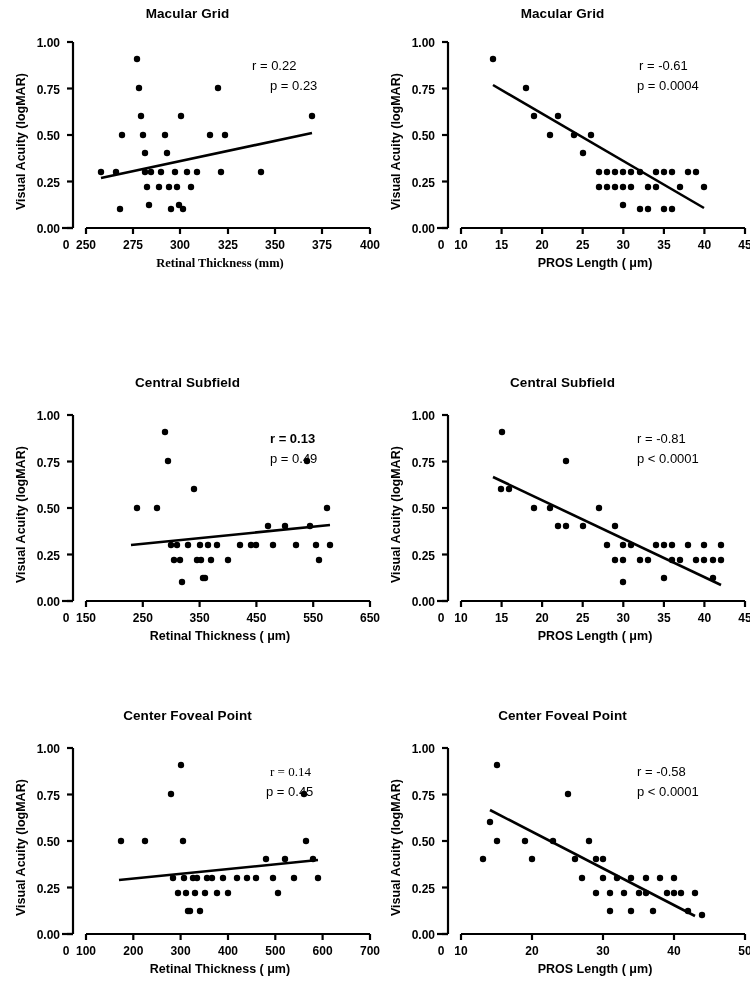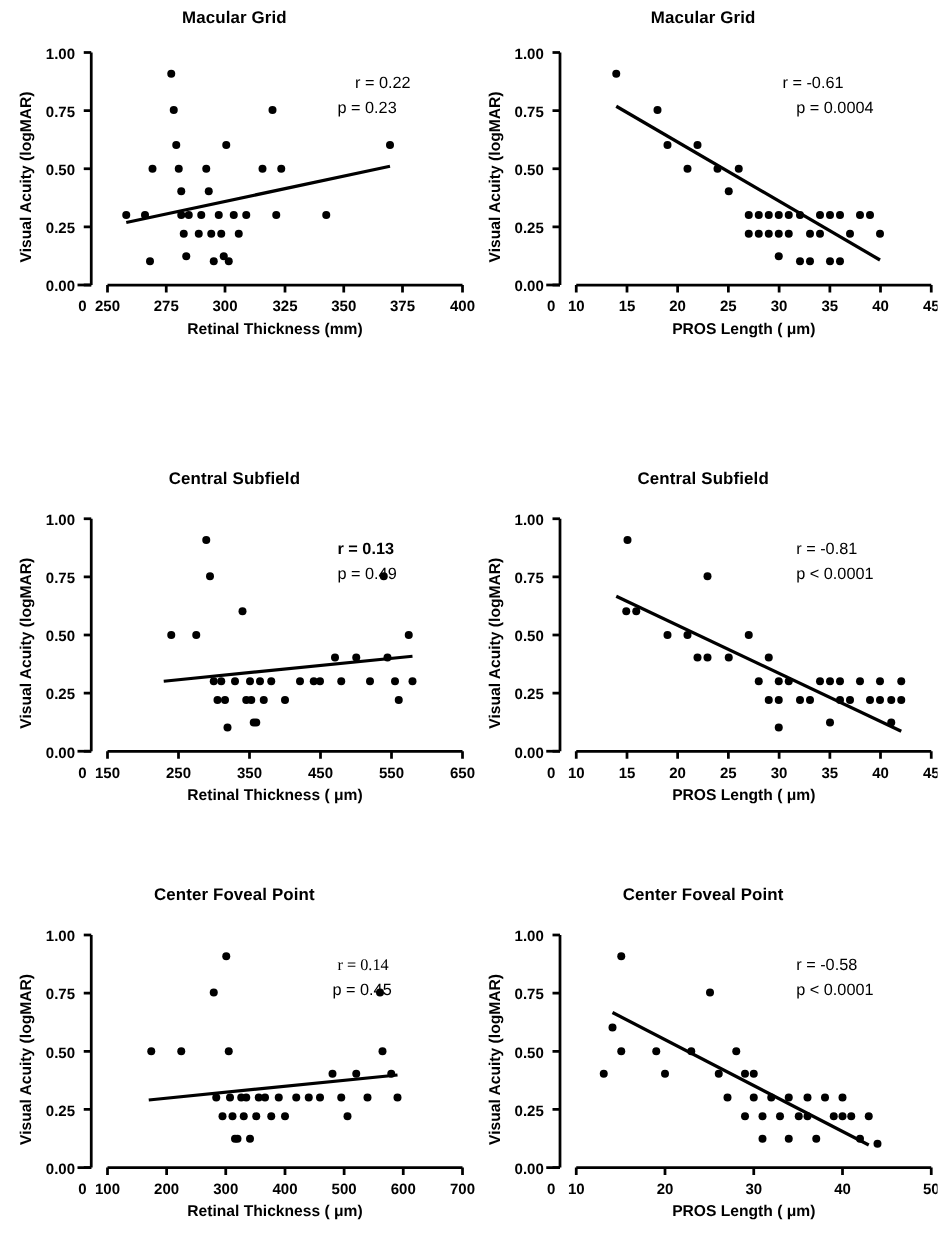--- a/index.html
+++ b/index.html
@@ -91,22 +91,22 @@
               <circle cx="210" cy="135" r="3.2"></circle>
             <circle cx="218" cy="88" r="3.2"></circle>
               <circle cx="221" cy="172" r="3.2"></circle>
             <circle cx="225" cy="135" r="3.2"></circle>
               <circle cx="261" cy="172" r="3.2"></circle>
             <circle cx="312" cy="116" r="3.2"></circle>
           </g>
           <line x1="101" y1="178" x2="312" y2="133" stroke="#000" stroke-width="2.6"></line>
         </svg>
       </div>
-      <div class="xlab" style="left:60px;top:256px;width:320px;">Retinal  Thickness (mm)</div>
-      <div class="stat" style="left:284px;top:58px;">r = 0.22</div>
+      <div class="xlab" style="left:60px;top:256px;width:320px;font-family:Liberation Serif, serif;">Retinal  Thickness (mm)</div>
+      <div class="stat" style="left:252px;top:58px;">r = 0.22</div>
       <div class="stat" style="left:270px;top:78px;">p = 0.23</div>
     </div>
   </div>
 
   <div class="cell">
     <div class="panel">
       <div class="title">Macular Grid</div>
       <div class="ylab" style="left:14px;top:210px;">Visual Acuity (logMAR)</div>
       <div class="plotbox" style="left:0;top:0;width:375px;height:260px;">
         <svg width="375" height="260">
@@ -178,21 +178,21 @@
             <circle cx="297" cy="209" r="3.2"></circle>
               <circle cx="305" cy="187" r="3.2"></circle>
             <circle cx="313" cy="172" r="3.2"></circle>
               <circle cx="321" cy="172" r="3.2"></circle>
             <circle cx="329" cy="187" r="3.2"></circle>
           </g>
           <line x1="118" y1="85" x2="329" y2="208" stroke="#000" stroke-width="2.6"></line>
         </svg>
       </div>
       <div class="xlab" style="left:60px;top:256px;width:320px;">PROS Length ( μm)</div>
-      <div class="stat" style="left:251px;top:58px;">r = -0.61</div>
+      <div class="stat" style="left:264px;top:58px;">r = -0.61</div>
       <div class="stat" style="left:262px;top:78px;">p = 0.0004</div>
     </div>
   </div>
 
   <div class="cell">
     <div class="panel">
       <div class="title" style="top:42px;">Central Subfield</div>
       <div class="ylab" style="left:14px;top:250px;">Visual Acuity (logMAR)</div>
       <div class="plotbox" style="left:0;top:40px;width:375px;height:260px;">
         <svg width="375" height="260">

